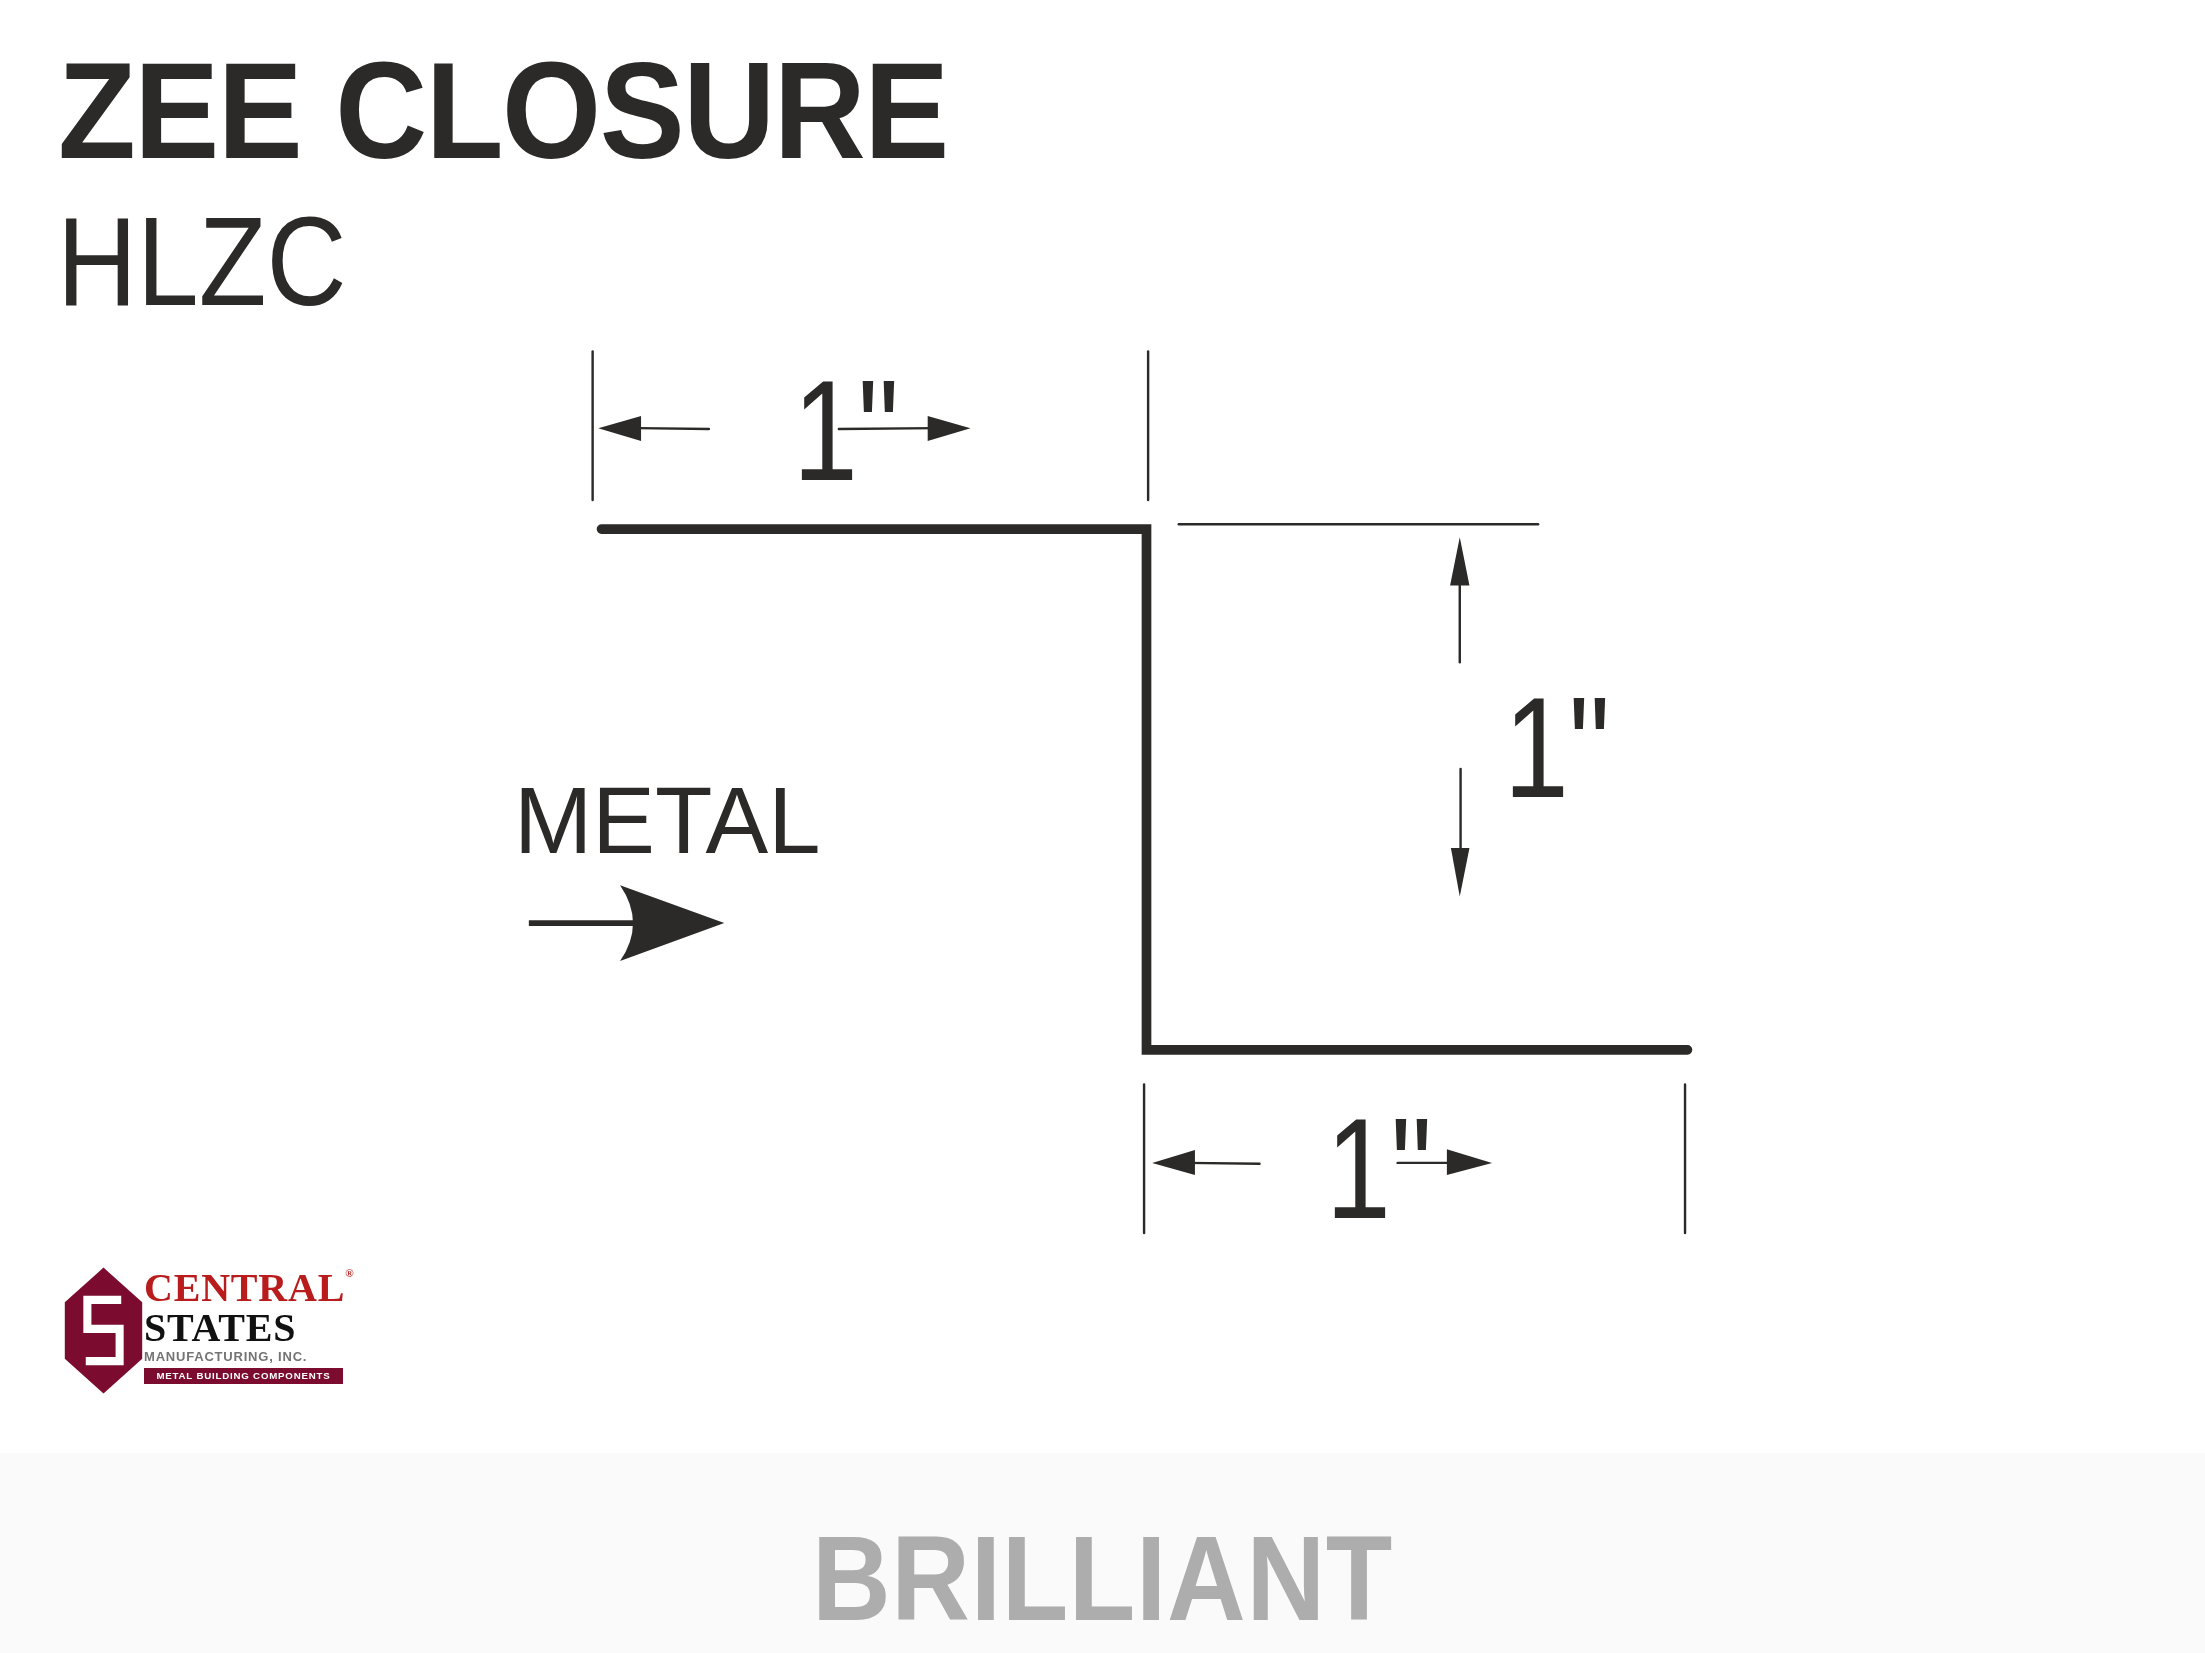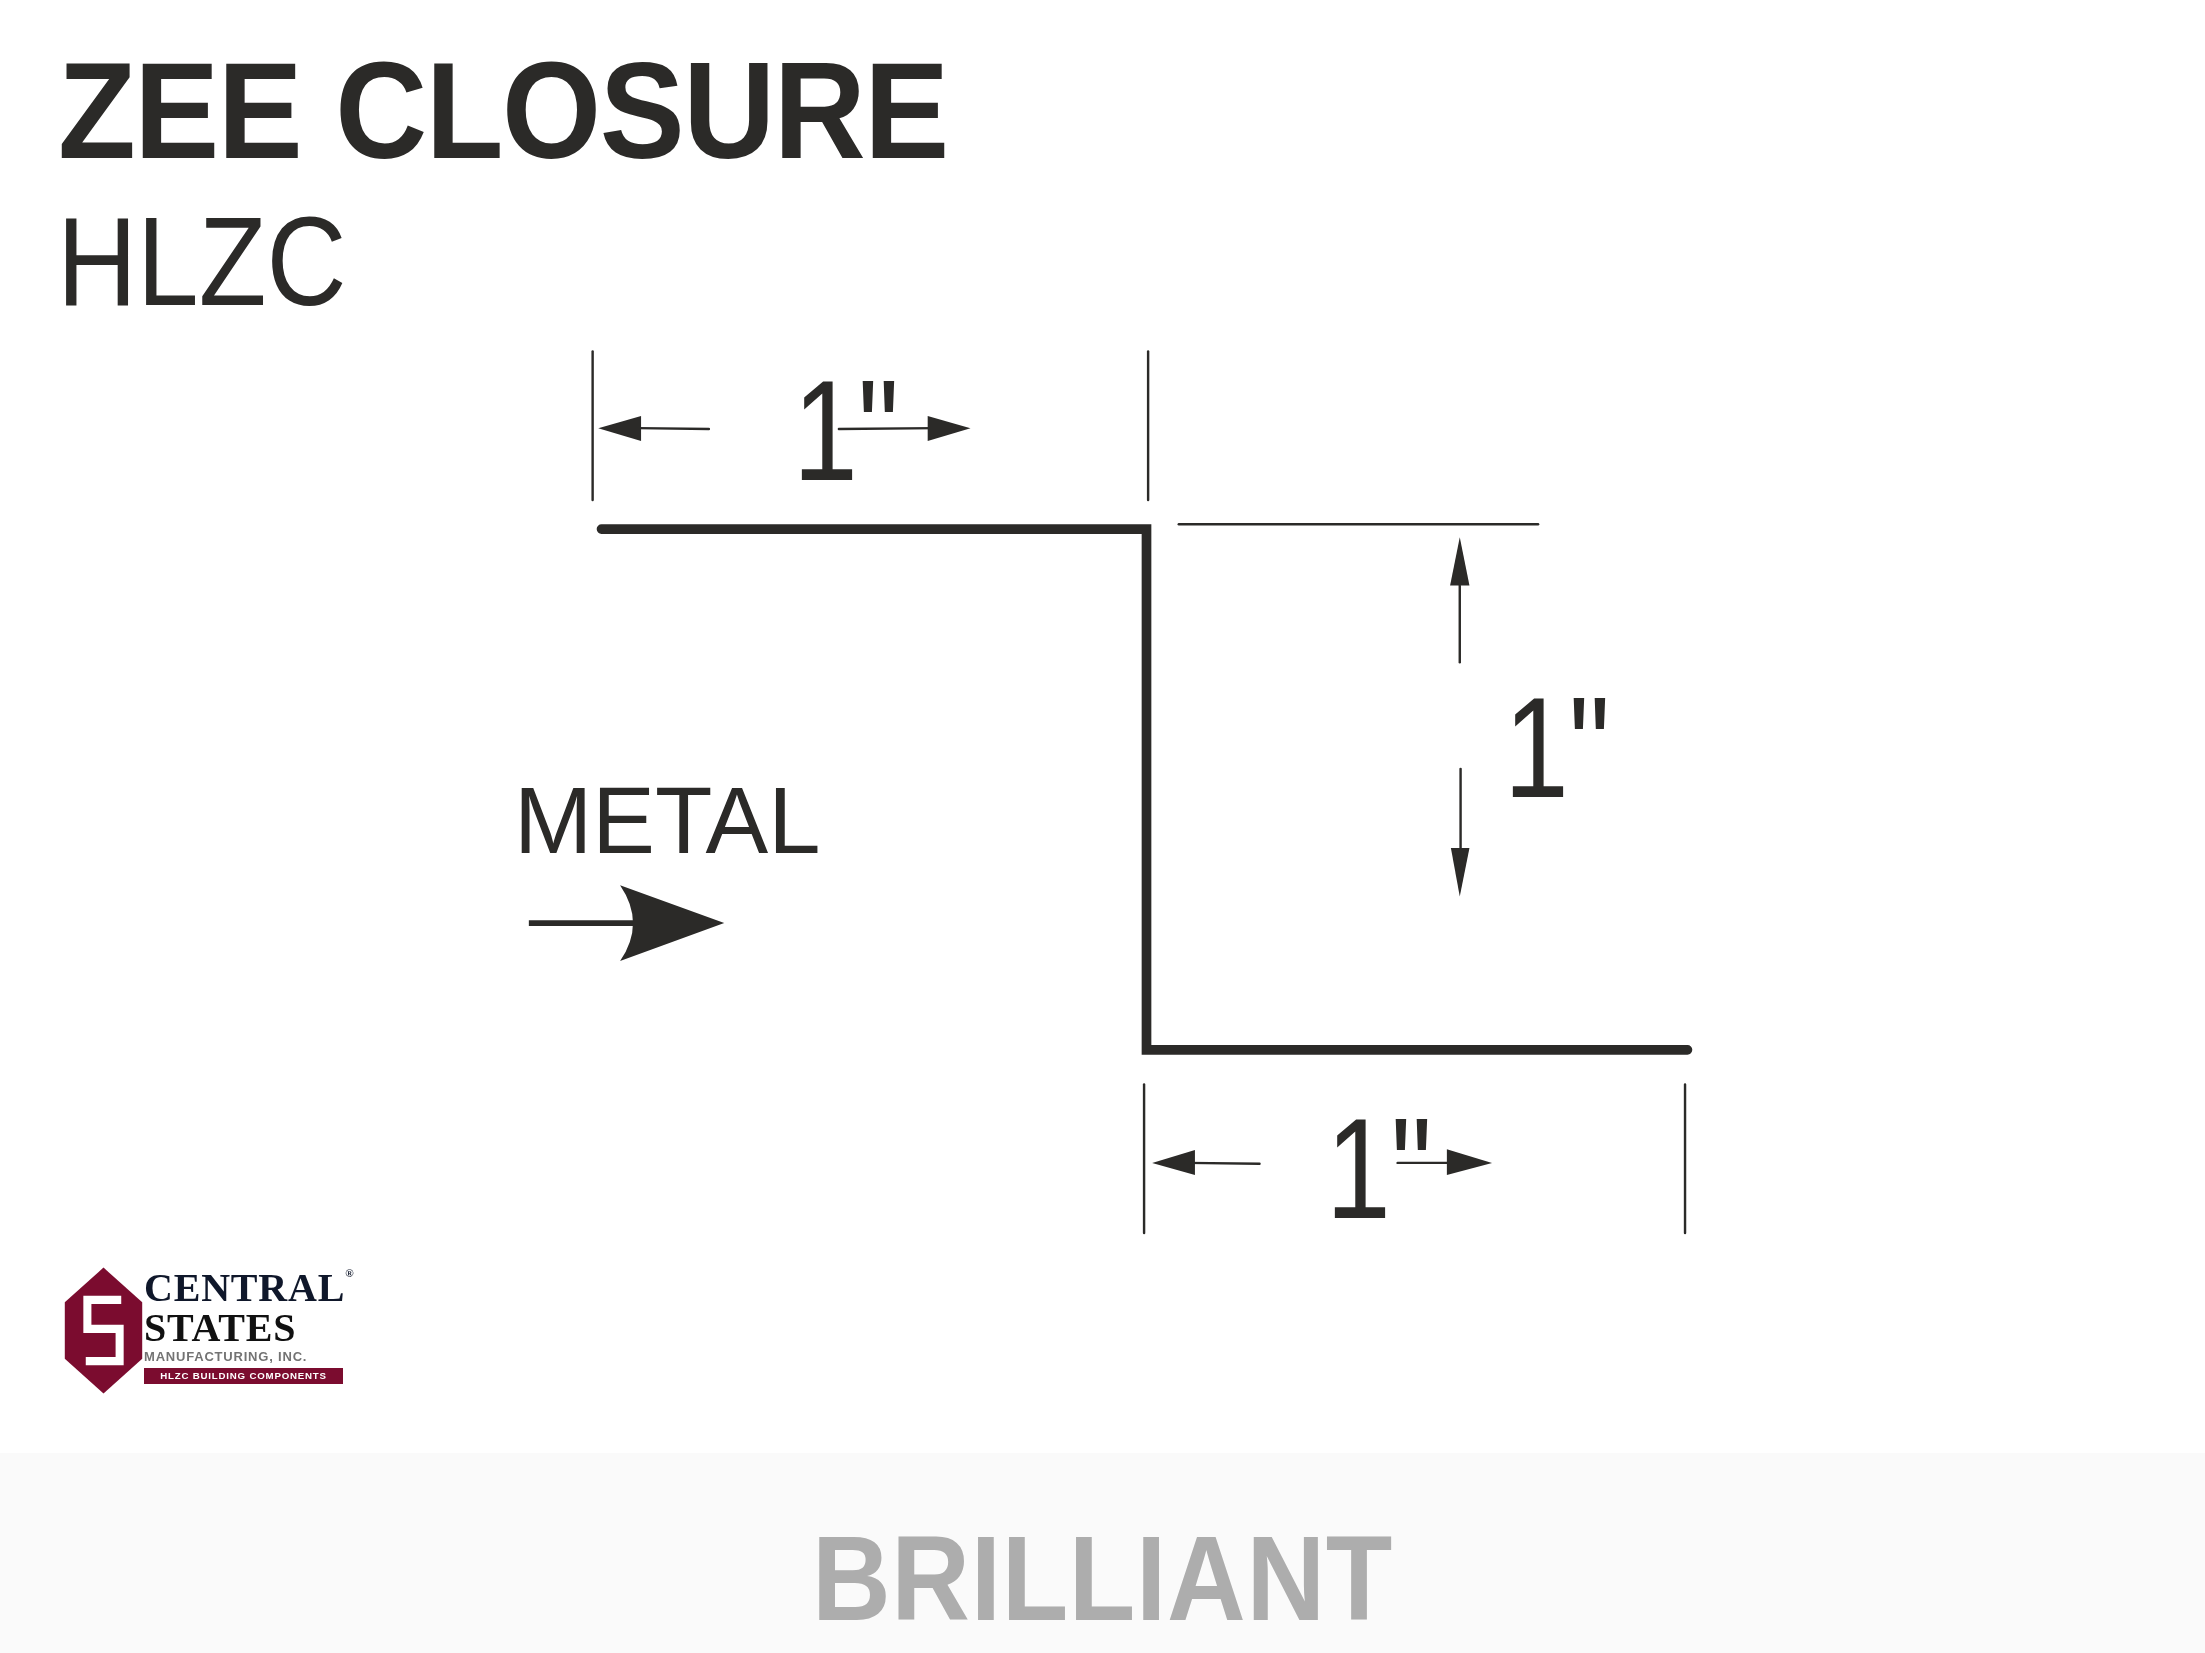--- a/index.html
+++ b/index.html
@@ -3,21 +3,21 @@
 <meta charset="utf-8">
 <style>
   html, body { margin:0; padding:0; }
   body { width:2205px; height:1654px; background:#ffffff; position:relative; overflow:hidden; font-family:"Liberation Sans", sans-serif; color:#2b2a28; }
   .title { position:absolute; left:58px; top:42px; font-size:137px; font-weight:bold; line-height:1; letter-spacing:-1.6px; transform:scaleX(0.93); transform-origin:left top; white-space:nowrap; }
   .subtitle { position:absolute; left:57px; top:199px; font-size:126px; font-weight:normal; line-height:1; transform:scaleX(0.88); transform-origin:left top; white-space:nowrap; }
   svg.drawing { position:absolute; left:0; top:0; }
   .dim-label { position:absolute; font-size:142px; line-height:1; white-space:nowrap; transform:scaleX(0.82); transform-origin:left top; }
   .paint-label { position:absolute; left:514px; top:774px; font-size:94px; line-height:1; white-space:nowrap; }
   .logo { position:absolute; left:63px; top:1266px; width:283px; height:129px; }
-  .logo-text1 { position:absolute; left:81px; top:1.6px; font-family:"Liberation Serif", serif; font-weight:bold; font-size:40px; letter-spacing:0.8px; color:#0f172a; line-height:1; white-space:nowrap; }
+  .logo-text1 { position:absolute; left:81px; top:1.6px; font-family:"Liberation Serif", serif; font-weight:bold; font-size:40px; letter-spacing:0.8px; color:#b91c1c; line-height:1; white-space:nowrap; }
   .logo-text2 { position:absolute; left:81px; top:42px; font-family:"Liberation Serif", serif; font-weight:bold; font-size:40px; letter-spacing:0.8px; color:#111; line-height:1; white-space:nowrap;text-align:center; }
   .logo-text3 { position:absolute; left:81px; top:84px; font-size:13px; font-weight:bold; letter-spacing:0.8px; color:#737373; line-height:1; white-space:nowrap; }
   .logo-band { position:absolute; left:81px; top:102px; width:199px; height:16px; background:#7b0c2f; color:#fff; font-size:9.7px; font-weight:bold; letter-spacing:0.8px; line-height:16px; text-align:center; white-space:nowrap; }
   .logo-reg { font-size:11.3px; vertical-align:top; }
   .banner { position:absolute; left:0; top:1453px; width:2205px; height:237px; background:#fafafa; }
   .banner-text { position:absolute; left:0; width:2205px; top:65px; text-align:center; font-size:121px; font-weight:bold; color:#adadad; line-height:1; transform:scaleX(0.9); transform-origin:center top; letter-spacing:0.8px; }
 </style>
 </head>
 <body>
 
@@ -70,19 +70,19 @@
 <div class="paint-label">METAL</div>
 
 <div class="logo">
   <svg width="81" height="129" viewBox="0 0 100 160" style="position:absolute;left:0;top:0;">
     <polygon points="50,2 98,45 98,115 50,158 2,115 2,45" fill="#7b0c2f"></polygon>
     <path d="M72 42 L30 42 L30 78 L70 78 L70 118 L28 118" stroke="#ffffff" stroke-width="10" fill="none"></path>
   </svg>
   <div class="logo-text1"><span>CENTRAL</span><span class="logo-reg">®</span></div>
   <div class="logo-text2">STATES</div>
   <div class="logo-text3">MANUFACTURING, INC.</div>
-  <div class="logo-band">HLZC BUILDING COMPONENTS</div>
+  <div class="logo-band">METAL BUILDING COMPONENTS</div>
 </div>
 
 <div class="banner">
   <div class="banner-text">BRILLIANT</div>
 </div>
 
 
 </body></html>

